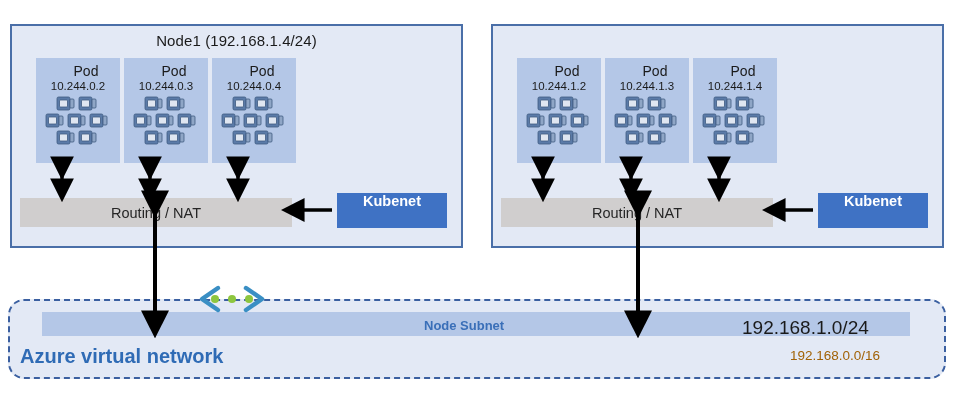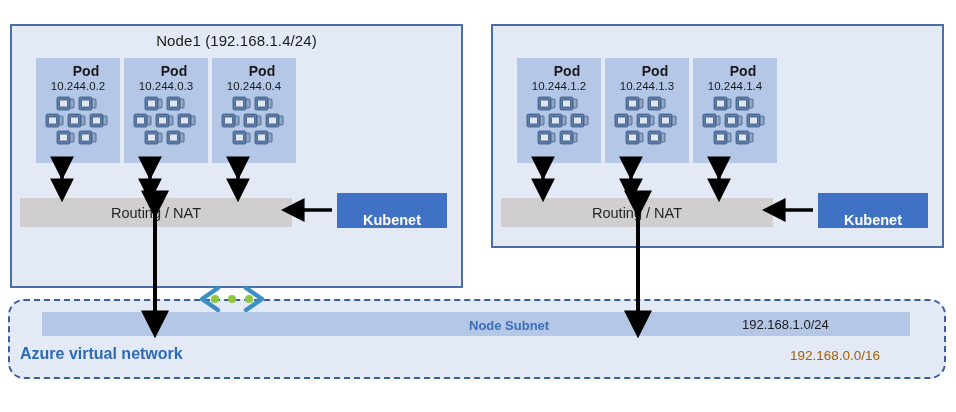--- a/index.html
+++ b/index.html
@@ -33,21 +33,21 @@
     position:absolute;
     background:#b4c7e7;
     box-sizing:border-box;
     display:flex;
     flex-direction:column;
     align-items:center;
   }
   .pod-title{
     margin-top:5px;
     font-size:14px;
-    font-weight:bold;
+    font-weight:normal;
     color:#1a1a1a;
     line-height:16px;
     padding-left:16px;
   }
   .pod-ip{
     font-size:11.5px;
     font-weight:normal;
     color:#1a1a1a;
     line-height:14px;
   }
@@ -65,21 +65,21 @@
   .routing span{
     font-size:14.5px;
     color:#262626;
   }
 
   
   .kubenet{
     position:absolute;
     background:#3f72c4;
     display:flex;
-    align-items:flex-end;
+    align-items:flex-start;
     justify-content:center;
     box-sizing:border-box;
   }
   .kubenet span{
     color:#ffffff;
     font-size:14.5px;
     font-weight:bold;
   }
 
   
@@ -93,47 +93,46 @@
   .subnet-bar{
     position:absolute;
     background:#b4c7e7;
     box-sizing:border-box;
   }
   .subnet-label{
     position:absolute;
     font-size:13px;
     font-weight:bold;
     color:#3a6fb8;
-    margin-left:45px;
   }
   .subnet-cidr{
     position:absolute;
-    font-size:13px;
+    font-size:19px;
     color:#1a1a1a;
   }
   .vnet-cidr{
     position:absolute;
     font-size:13.5px;
     color:#a16207;
   }
   .vnet-label{
     position:absolute;
-    font-size:16px;
+    font-size:20px;
     font-weight:bold;
     color:#2f6bb5;
   }
 
   svg.ovl{position:absolute;left:0;top:0;width:956px;height:412px;pointer-events:none;}
 </style>
 </head>
 <body>
 
 <div id="stage">
 
-  <div class="node" style="left:10px;top:24px;width:453px;height:264px;">
+  <div class="node" style="left:10px;top:24px;width:453px;height:224px;">
     <div class="node-title">Node1 (192.168.1.4/24)</div>
 
     <div class="pod" style="left:24px;top:32px;width:84px;height:105px;">
       <div class="pod-title">Pod</div>
       <div class="pod-ip">10.244.0.2</div>
       <div class="pod-icon">
         <svg width="70" height="52" viewBox="0 0 70 52">
           <g fill="#5b7ba8" stroke="#3f5a80" stroke-width="0.8">
             <g transform="translate(14,1)">
                 <rect x="0" y="0" width="13" height="13" rx="1.5"></rect>

